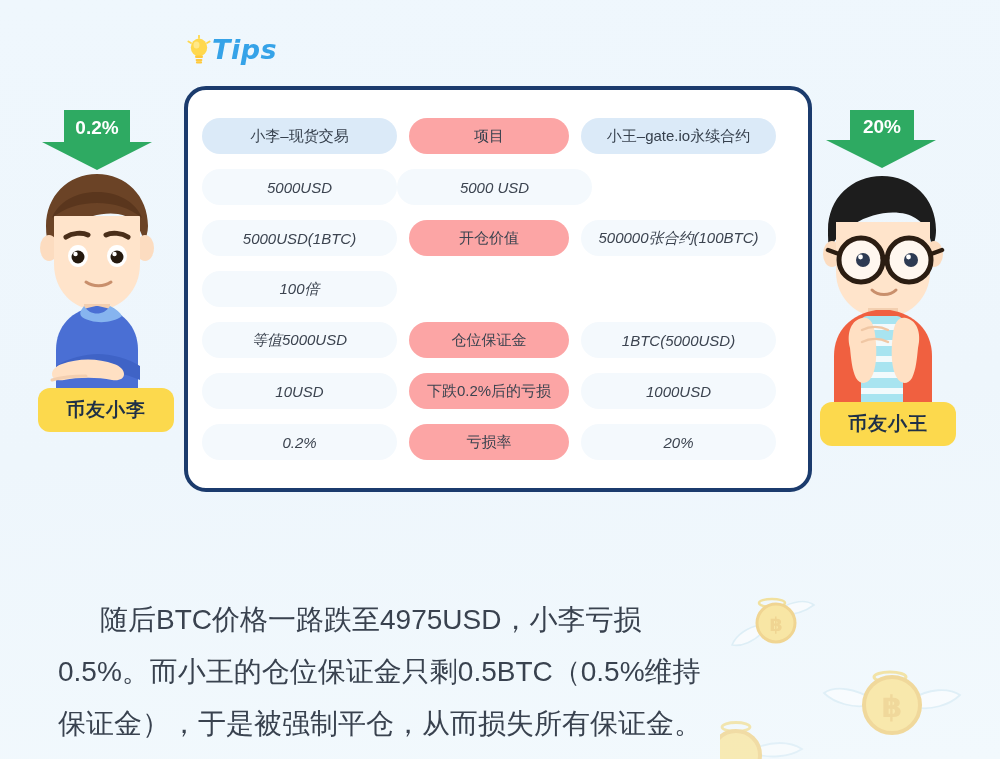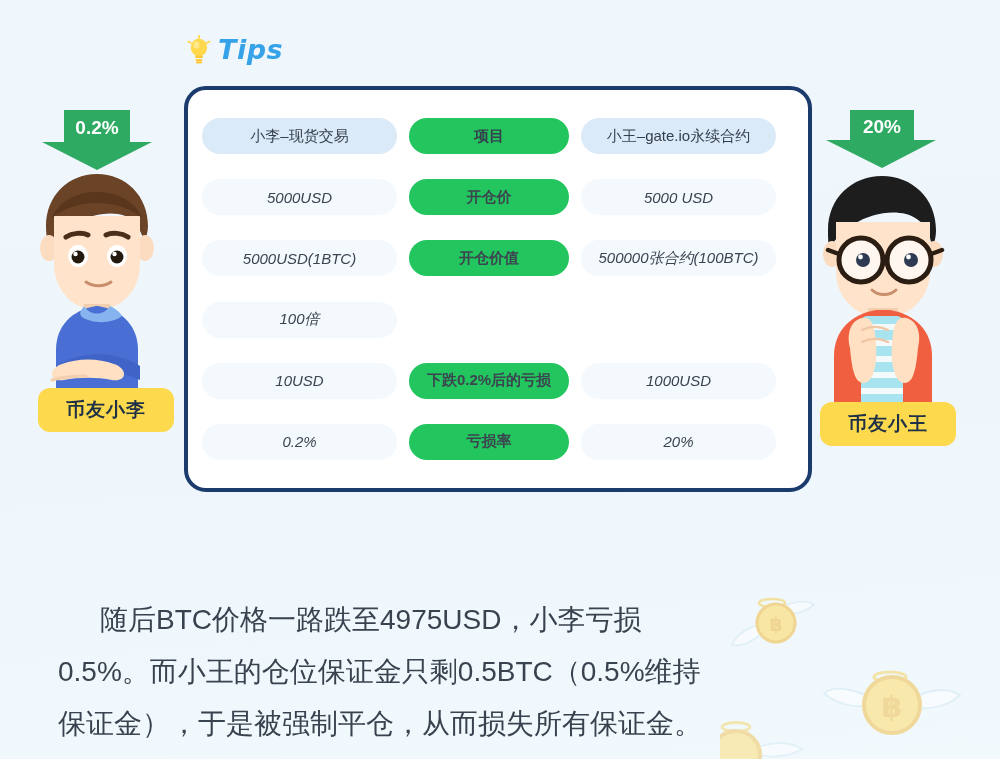--- a/index.html
+++ b/index.html
@@ -18,21 +18,20 @@
     color: #2b3442;
   }
 
   
   .tips-head {
     position: absolute;
     left: 186px;
     top: 34px;
     display: flex;
     align-items: center;
-    gap: 6px;
   }
   .bulb-icon { display: block; }
   .tips-word {
     font-size: 27px;
     font-weight: 700;
     color: #36a3e8;
     letter-spacing: 0.5px;
     font-style: italic;
     font-family: "DejaVu Sans", sans-serif;
   }
@@ -73,23 +72,22 @@
     white-space: nowrap;
   }
   .cell.side {
     flex: 0 0 195px;
     border-radius: 18px;
     background: #eff6fc;
   }
   .cell.mid {
     flex: 0 0 160px;
     border-radius: 18px;
-    background: #22c55e;
+    background: #fca5a5;
     margin: 0 12px;
-    font-weight: bold;
   }
   .row.header .cell.side {
     background: #dbeaf8;
   }
   .row.header .cell,
   .row.header .cell.mid {
     color: #36404d;
   }
   .row.plain .cell.side {
     background: #f4f9fd;
@@ -254,30 +252,34 @@
 
 <div class="card">
   <div class="table" id="table-body">
       <div class="row header">
         <div class="cell side">小李–现货交易</div>
         <div class="cell mid">项目</div>
         <div class="cell side">小王–gate.io永续合约</div>
       </div>
       <div class="row plain">
         <div class="cell side">5000USD</div>
-        <div class="cell mid">开仓价</div>
         <div class="cell side">5000 USD</div>
       </div>
       <div class="row plain">
         <div class="cell side">5000USD(1BTC)</div>
         <div class="cell mid">开仓价值</div>
         <div class="cell side">500000张合约(100BTC)</div>
       </div>
       <div class="row plain">
         <div class="cell side">100倍</div>
+      </div>
+      <div class="row plain">
+        <div class="cell side">等值5000USD</div>
+        <div class="cell mid">仓位保证金</div>
+        <div class="cell side">1BTC(5000USD)</div>
       </div>
       <div class="row plain">
         <div class="cell side">10USD</div>
         <div class="cell mid">下跌0.2%后的亏损</div>
         <div class="cell side">1000USD</div>
       </div>
       <div class="row plain">
         <div class="cell side">0.2%</div>
         <div class="cell mid">亏损率</div>
         <div class="cell side">20%</div>

